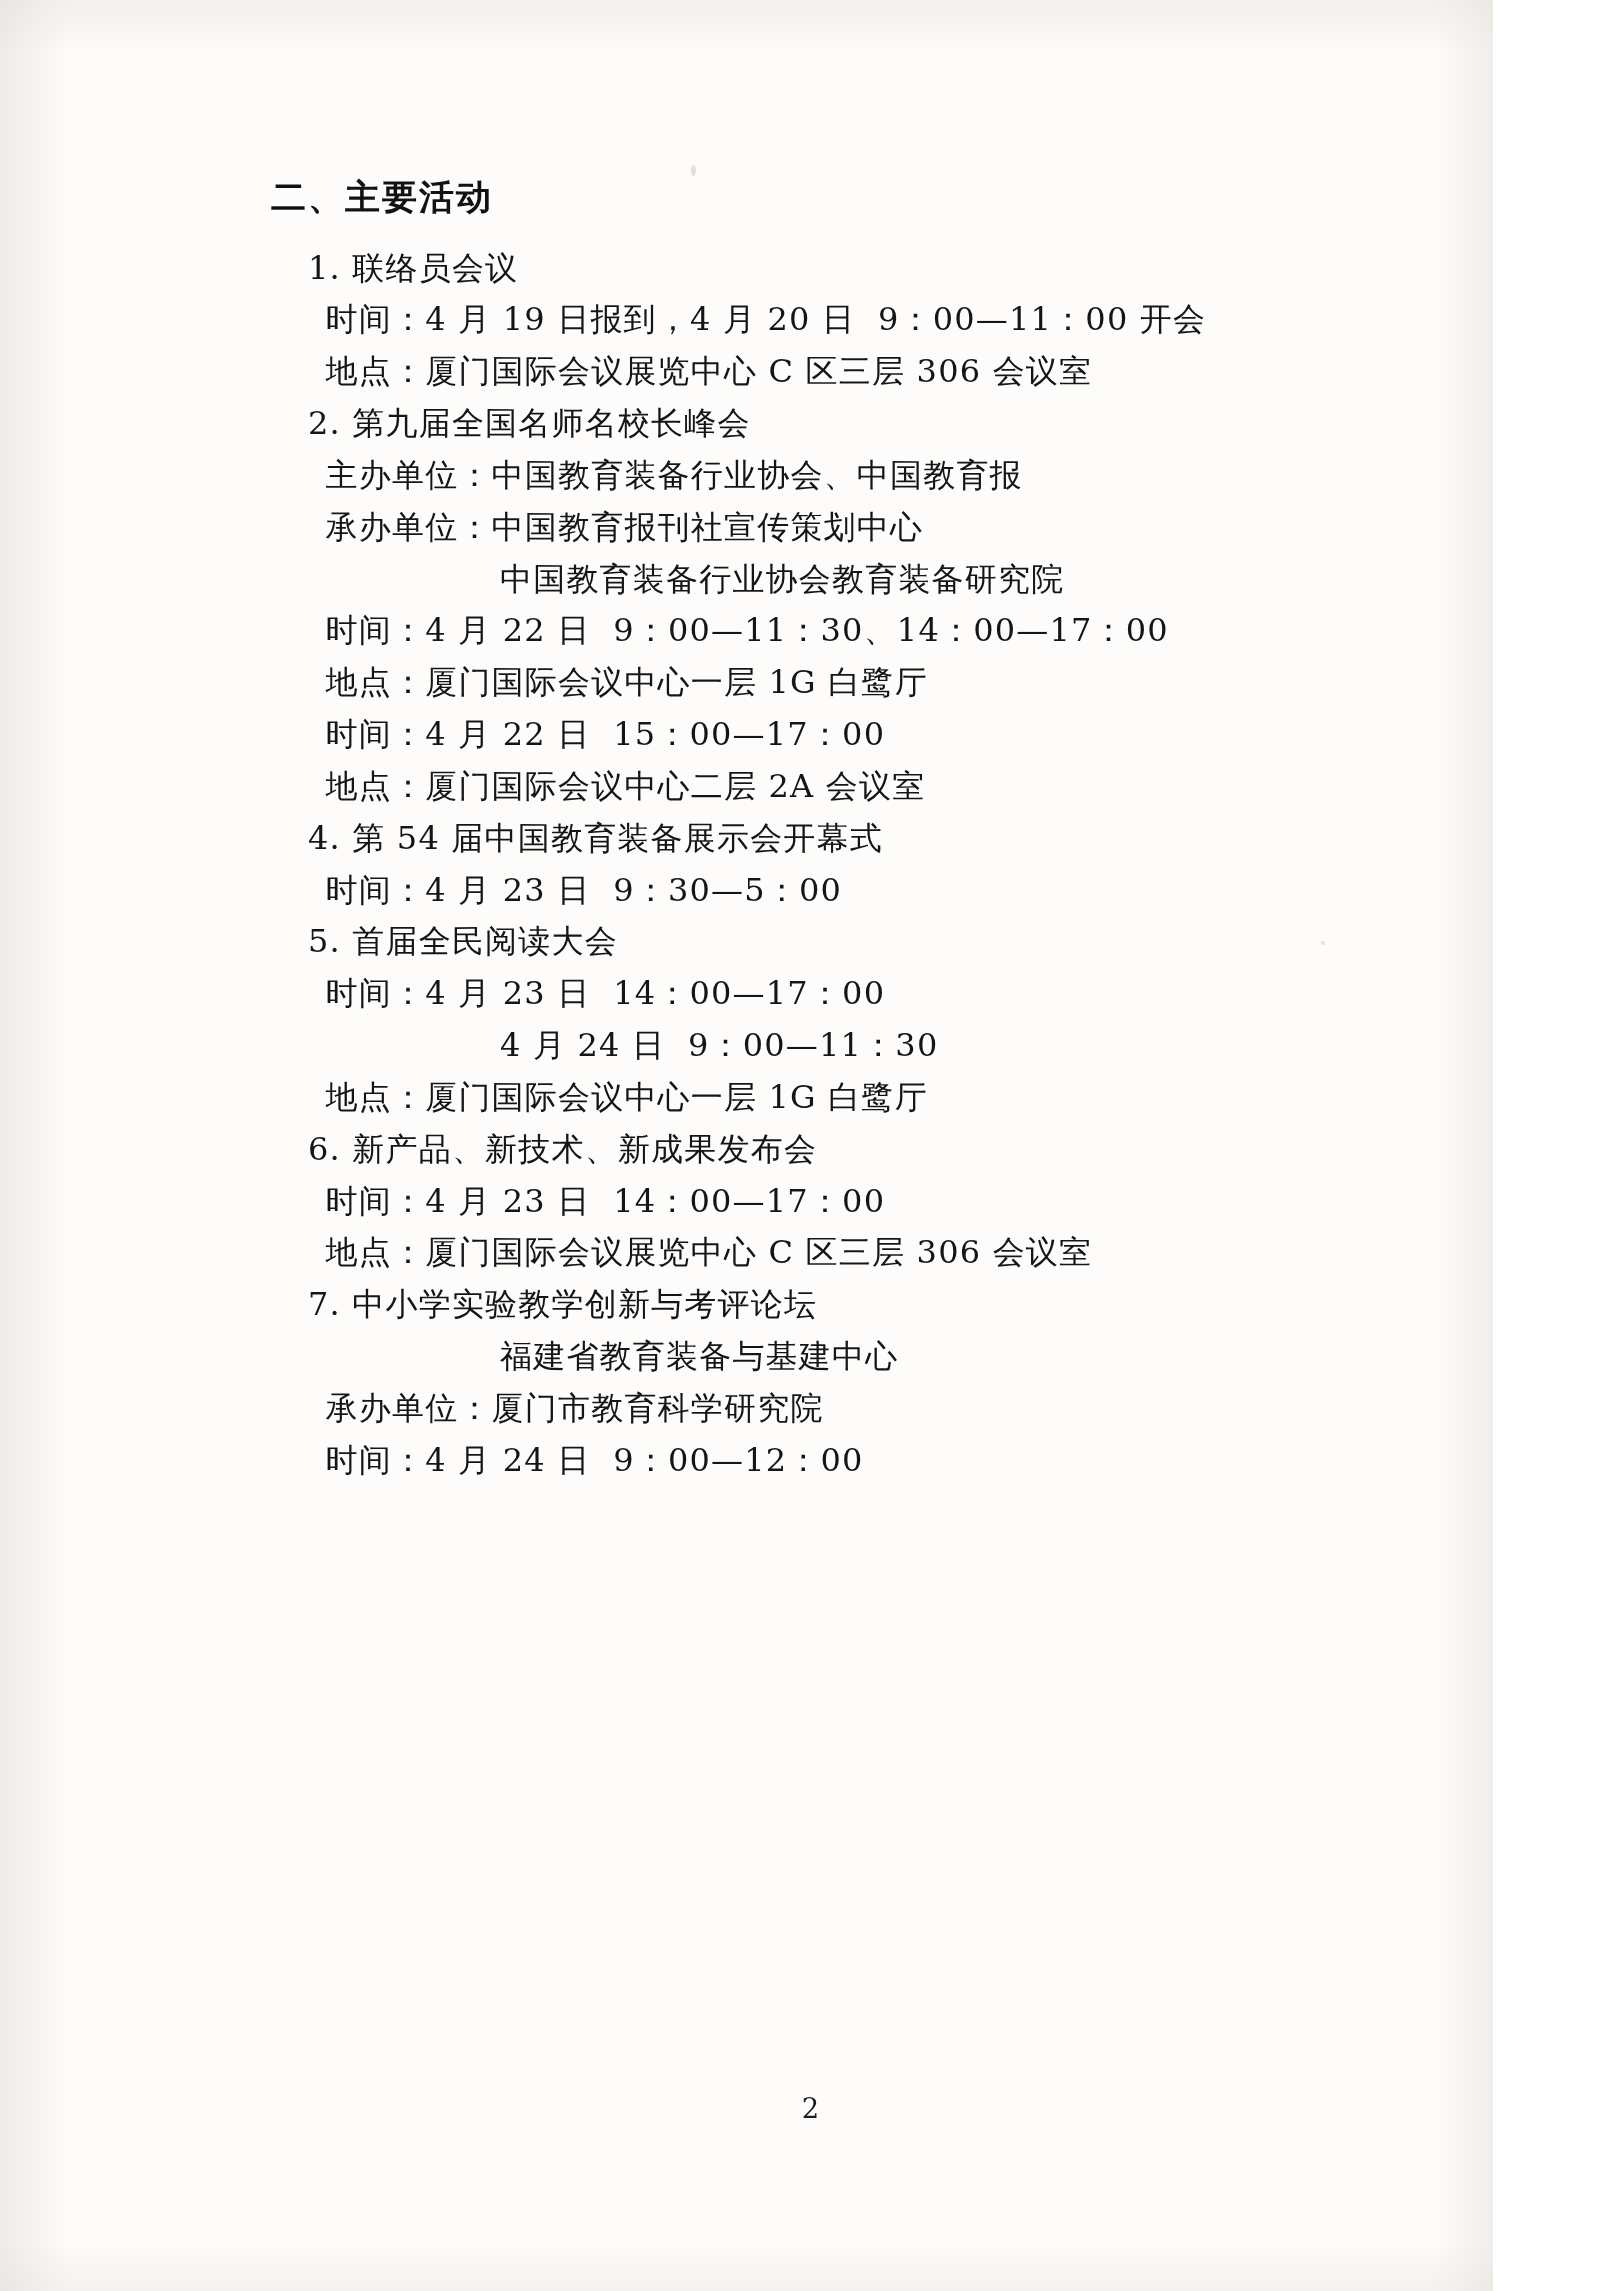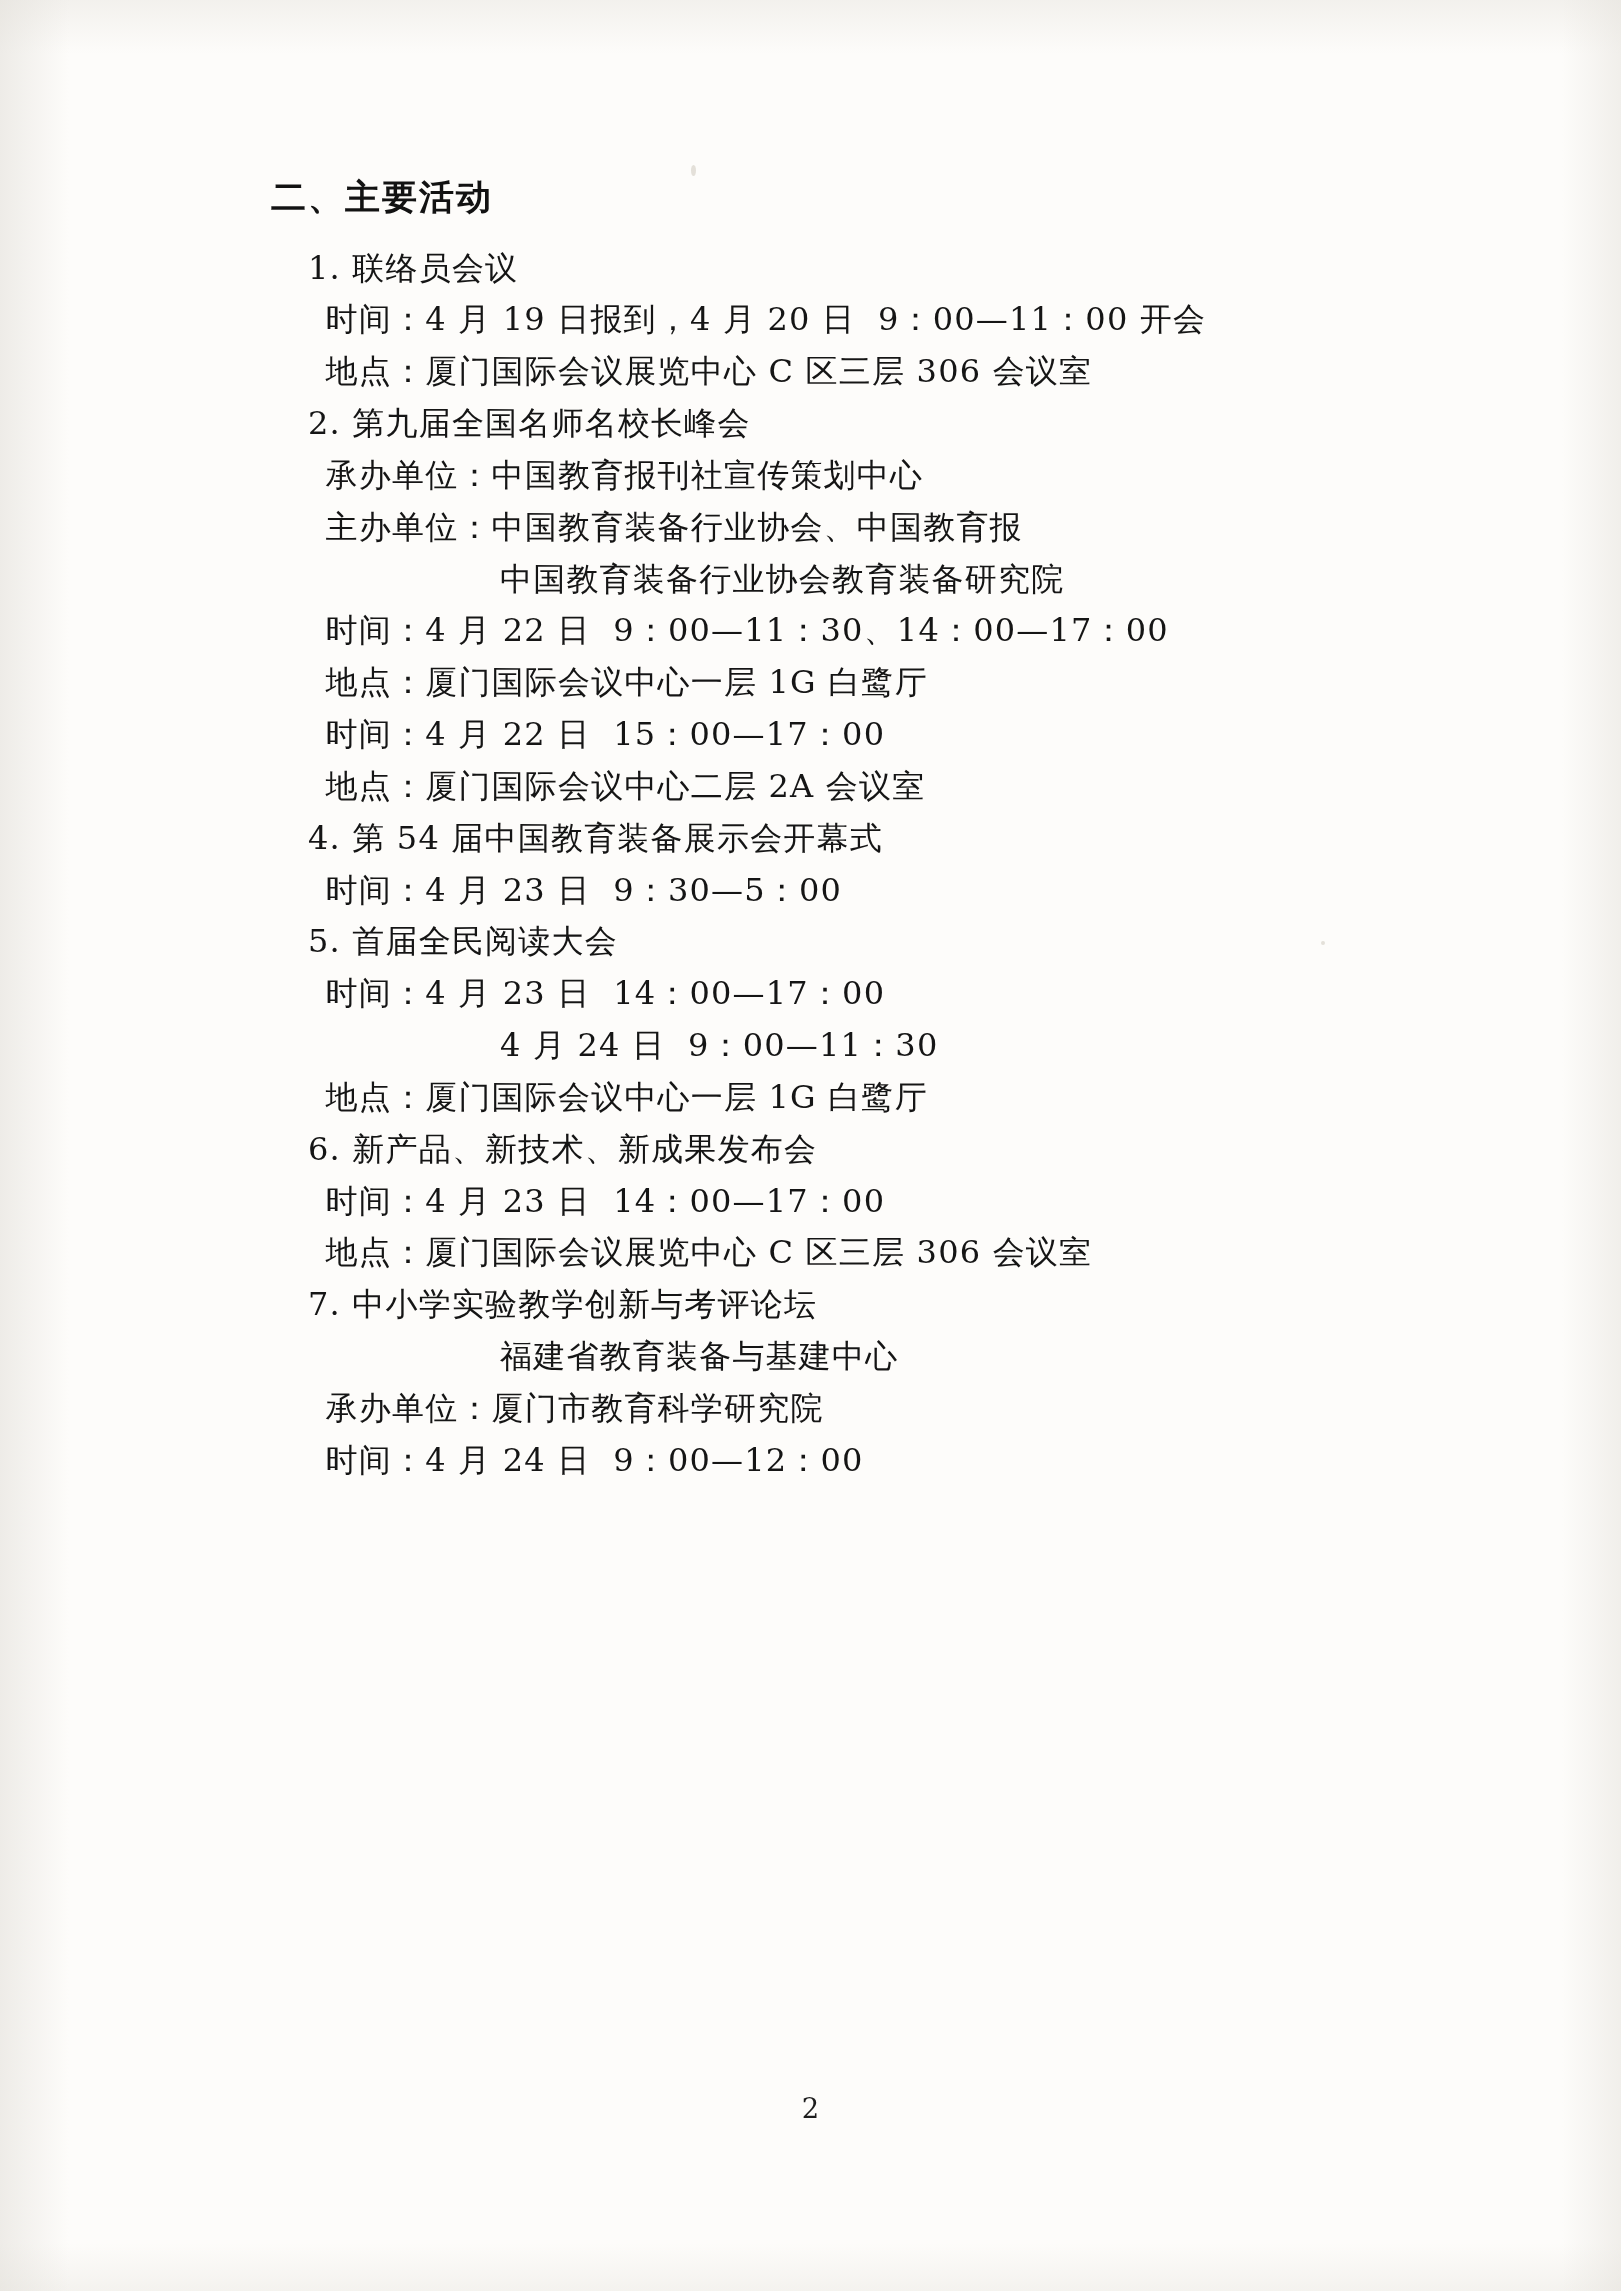--- a/index.html
+++ b/index.html
@@ -11,21 +11,21 @@
     width: 1621px;
     height: 2292px;
     font-family: "DejaVu Serif", "Liberation Serif", serif;
     color: #1b1b1b;
     position: relative;
     overflow: hidden;
   }
   .page {
     position: absolute;
     top: 0; left: 0;
-    width: 1621px;
+    width: 1493px;
     height: 2292px;
     background: #fdfcfa;
   }
   
   .page::before {
     content: "";
     position: absolute;
     inset: 0;
     background:
       linear-gradient(90deg, rgba(225,222,216,0.55) 0px, rgba(255,255,255,0) 69px),
@@ -84,22 +84,22 @@
   <div class="speck" style="left:691px; top:165px; width:4.9px; height:10.8px;"></div>
   <div class="speck" style="left:1321px; top:941px; width:3.9px; height:3.9px;"></div>
 
   <div class="content">
     <h2 class="heading">二、主要活动</h2>
     <div id="lines">
         <div class="line indent1">1. 联络员会议</div>
         <div class="line indent2">时间：4 月 19 日报到，4 月 20 日  9：00—11：00 开会</div>
         <div class="line indent2">地点：厦门国际会议展览中心 C 区三层 306 会议室</div>
         <div class="line indent1">2. 第九届全国名师名校长峰会</div>
+        <div class="line indent2">主办单位：中国教育装备行业协会、中国教育报</div>
         <div class="line indent2">承办单位：中国教育报刊社宣传策划中心</div>
-        <div class="line indent2">主办单位：中国教育装备行业协会、中国教育报</div>
         <div class="line indent3">中国教育装备行业协会教育装备研究院</div>
         <div class="line indent2">时间：4 月 22 日  9：00—11：30、14：00—17：00</div>
         <div class="line indent2">地点：厦门国际会议中心一层 1G 白鹭厅</div>
         <div class="line indent2">时间：4 月 22 日  15：00—17：00</div>
         <div class="line indent2">地点：厦门国际会议中心二层 2A 会议室</div>
         <div class="line indent1">4. 第 54 届中国教育装备展示会开幕式</div>
         <div class="line indent2">时间：4 月 23 日  9：30—5：00</div>
         <div class="line indent1">5. 首届全民阅读大会</div>
         <div class="line indent2">时间：4 月 23 日  14：00—17：00</div>
         <div class="line indent3">4 月 24 日  9：00—11：30</div>

